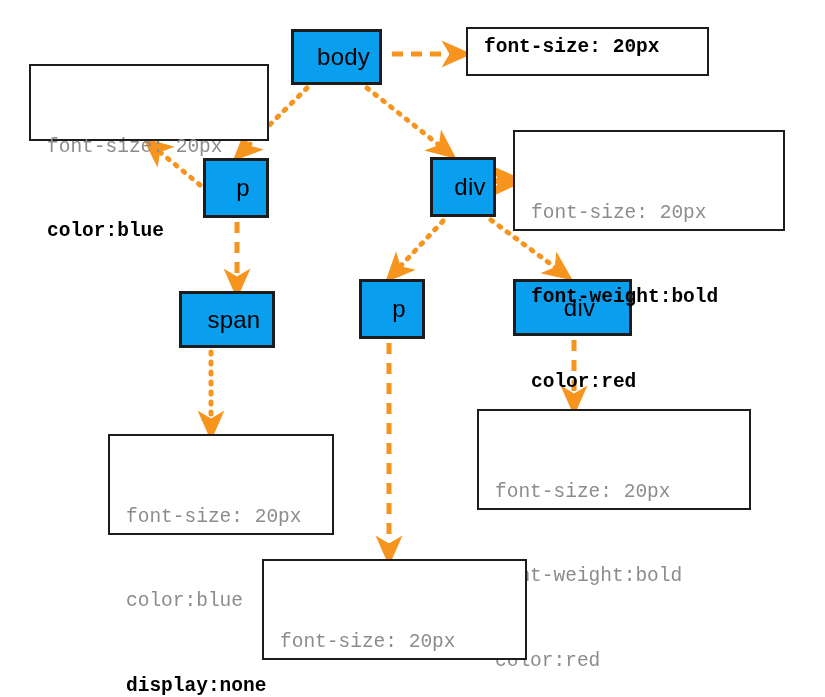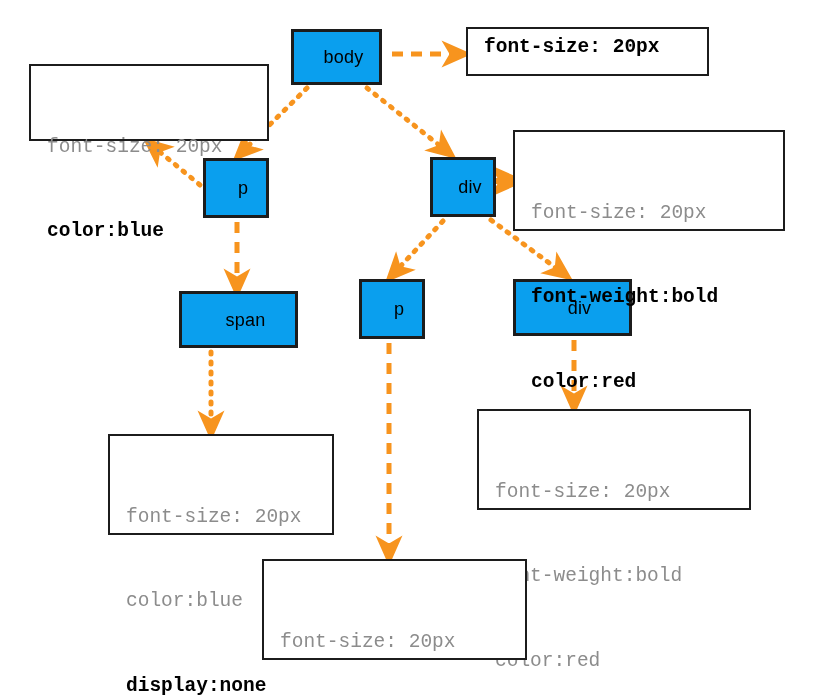--- a/index.html
+++ b/index.html
@@ -25,21 +25,21 @@
   }
   .node {
     position: absolute;
     background: #0a9fee;
     border: 3px solid #1c1c1c;
     box-sizing: border-box;
     display: flex;
     align-items: center;
     justify-content: center;
     font-family: "Liberation Sans", sans-serif;
-    font-size: 18px;
+    font-size: 24px;
     color: #000000;
     line-height: 1;
     letter-spacing: 0.2px;
     padding-left: 14px;
   }
   .propbox {
     position: absolute;
     background: #ffffff;
     border: 2.5px solid #1c1c1c;
     box-sizing: border-box;
@@ -101,21 +101,21 @@
   </div>
 
   <div class="node" style="left:203px; top:158px; width:66px; height:60px;">
     <span>p</span>
   </div>
 
   <div class="node" style="left:430px; top:157px; width:66px; height:60px;">
     <span>div</span>
   </div>
 
-  <div class="node" style="left:179px; top:291px; width:119px; height:57px;">
+  <div class="node" style="left:179px; top:291px; width:96px; height:57px;">
     <span>span</span>
   </div>
 
   <div class="node" style="left:359px; top:279px; width:66px; height:60px;">
     <span>p</span>
   </div>
 
   <div class="node" style="left:513px; top:279px; width:119px; height:57px;">
     <span>div</span>
   </div>

